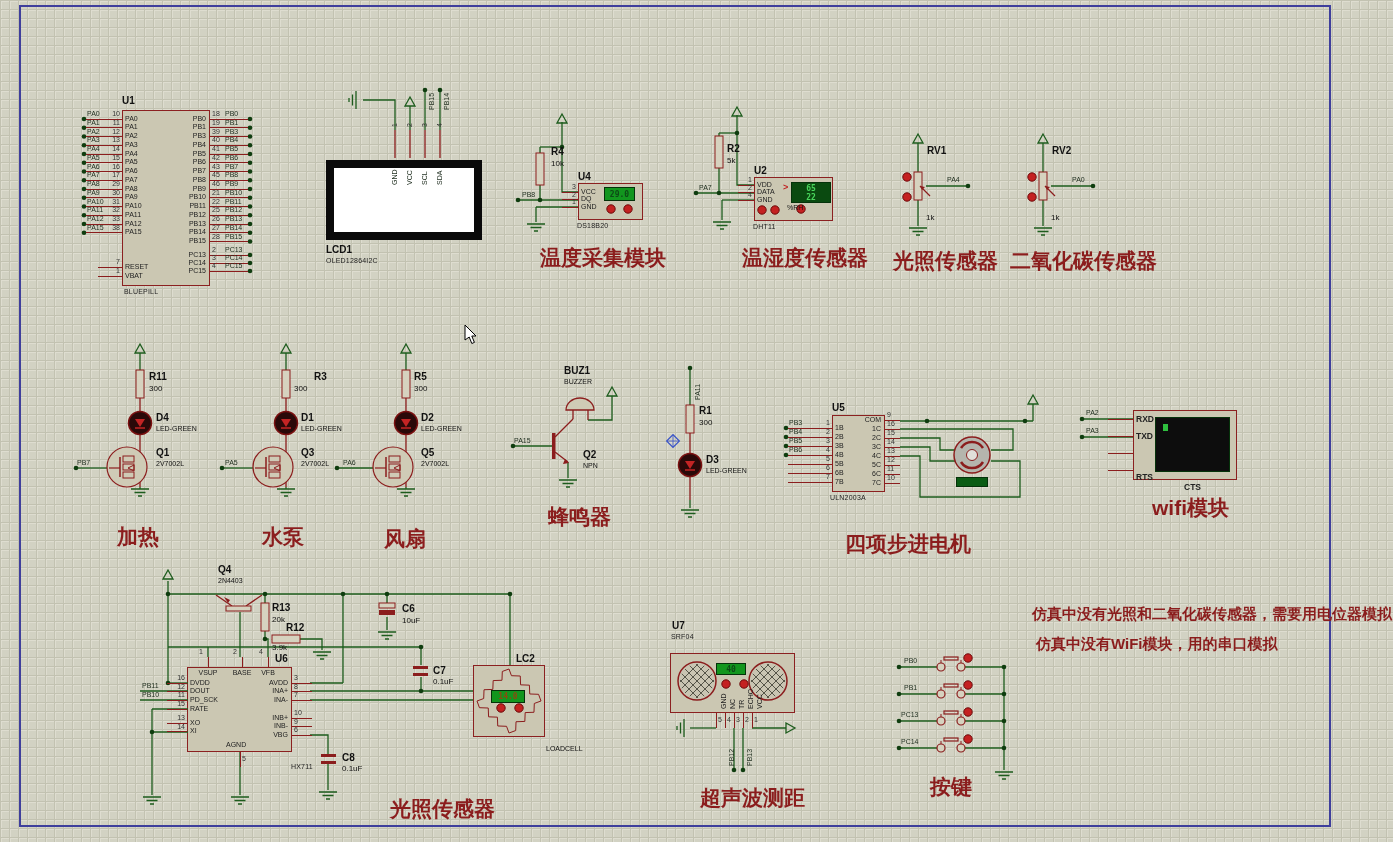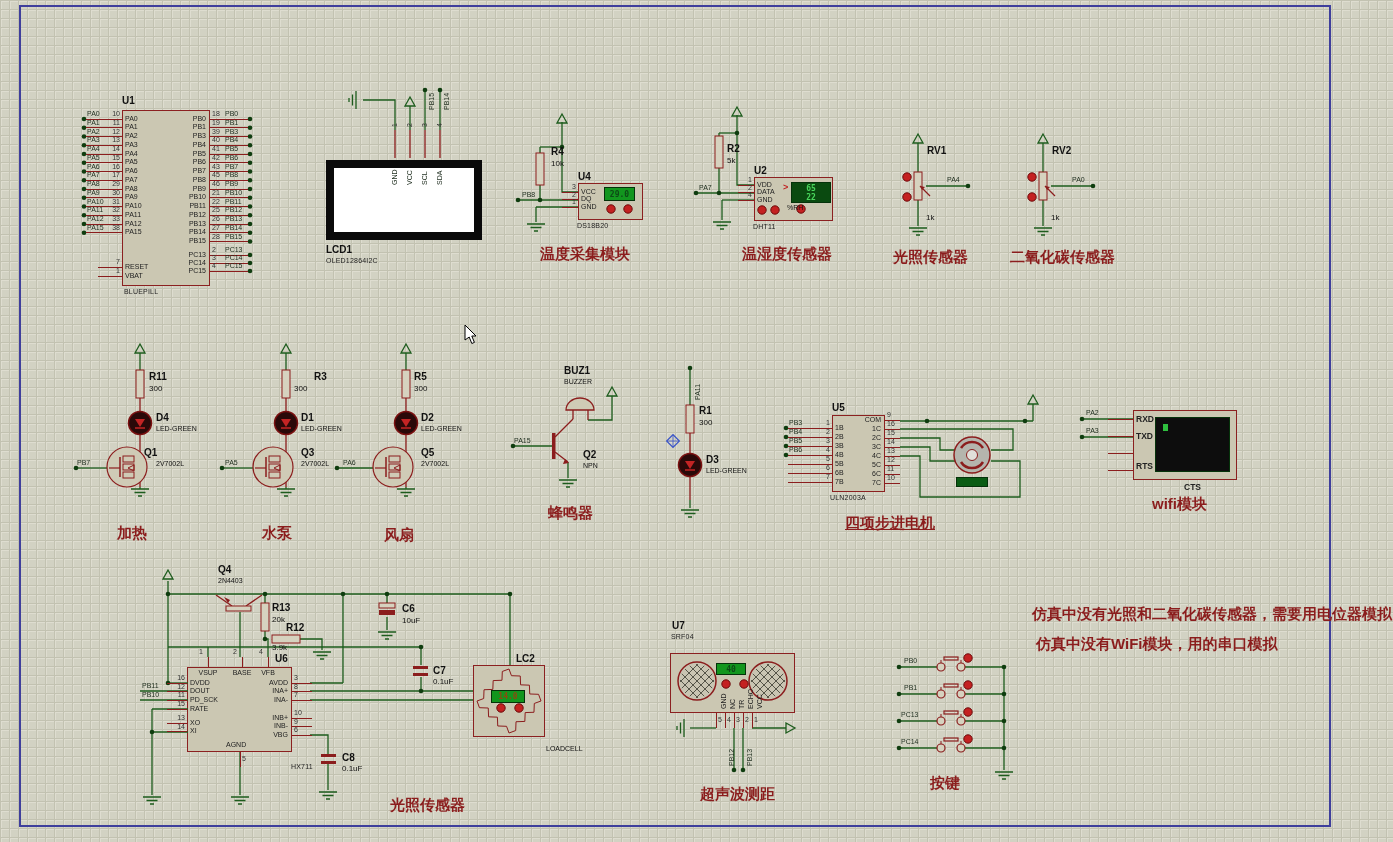--- a/index.html
+++ b/index.html
@@ -23,21 +23,21 @@
   .stub{position:absolute;background:#8b1d1d;}
   .t{position:absolute;white-space:pre;line-height:1.1;}
   .ref{font-size:10px;font-weight:bold;color:#111;}
   .val{font-size:8px;color:#111;}
   .tiny{font-size:7px;color:#111;}
   .sub{font-size:7px;color:#222;letter-spacing:.2px;}
   .net{font-size:7px;color:#1c2b1c;}
   .pnum{font-size:7px;color:#333;}
   .pname{font-size:7px;color:#222;}
   .big{font-size:8.5px;font-weight:bold;}
-  .cap{font-size:15px;font-weight:bold;color:#8b1d1d;}
+  .cap{font-size:21px;font-weight:bold;color:#8b1d1d;}
   .ann{font-size:15px;font-weight:bold;color:#8b1d1d;}
   .mark{font-size:9px;font-weight:bold;color:#c02020;}
   .rot{transform:rotate(-90deg);transform-origin:0 0;}
   .screen{position:absolute;display:flex;flex-direction:column;justify-content:center;align-items:center;
     border:1px solid #05320a;box-sizing:border-box;font-family:"DejaVu Sans Mono",monospace;font-size:8px;font-weight:bold;}
   .lcdframe{position:absolute;background:#fff;border:8px solid #0a0a0a;box-sizing:border-box;}
 </style>
 </head>
 <body>
 
@@ -531,21 +531,21 @@
       <span class="t ref" style="left: 727px; top: 143px;">R2</span>
       <span class="t val" style="left: 727px; top: 157px;">5k</span>
       <span class="t ref" style="left: 927px; top: 145px;">RV1</span>
       <span class="t val" style="left: 926px; top: 214px;">1k</span>
       <span class="t ref" style="left: 1052px; top: 145px;">RV2</span>
       <span class="t val" style="left: 1051px; top: 214px;">1k</span>
       <span class="t ref" style="left: 149px; top: 371px;">R11</span>
       <span class="t val" style="left: 149px; top: 385px;">300</span>
       <span class="t ref" style="left: 156px; top: 412px;">D4</span>
       <span class="t tiny" style="left: 156px; top: 425px;">LED-GREEN</span>
-      <span class="t ref" style="left: 144px; top: 447px; text-align: right;">Q1</span>
+      <span class="t ref" style="left: 156px; top: 447px; text-align: right;">Q1</span>
       <span class="t tiny" style="left: 156px; top: 460px;">2V7002L</span>
       <span class="t ref" style="left: 294px; top: 371px; padding-left: 20px;">R3</span>
       <span class="t val" style="left: 294px; top: 385px;">300</span>
       <span class="t ref" style="left: 301px; top: 412px;">D1</span>
       <span class="t tiny" style="left: 301px; top: 425px;">LED-GREEN</span>
       <span class="t ref" style="left: 301px; top: 447px;">Q3</span>
       <span class="t tiny" style="left: 301px; top: 460px;">2V7002L</span>
       <span class="t ref" style="left: 414px; top: 371px;">R5</span>
       <span class="t val" style="left: 414px; top: 385px;">300</span>
       <span class="t ref" style="left: 421px; top: 412px;">D2</span>
@@ -606,21 +606,21 @@
       <span class="t net rot" style="left: 421px; top: 185px;">SCL</span>
       <span class="t net rot" style="left: 436px; top: 185px;">SDA</span>
       <span class="t cap" style="left: 540px; top: 246px;">温度采集模块</span>
       <span class="t cap" style="left: 742px; top: 246px;">温湿度传感器</span>
       <span class="t cap" style="left: 893px; top: 249px;">光照传感器</span>
       <span class="t cap" style="left: 1010px; top: 249px;">二氧化碳传感器</span>
       <span class="t cap" style="left: 117px; top: 525px;">加热</span>
       <span class="t cap" style="left: 262px; top: 525px;">水泵</span>
       <span class="t cap" style="left: 384px; top: 527px;">风扇</span>
       <span class="t cap" style="left: 548px; top: 505px;">蜂鸣器</span>
-      <span class="t cap" style="left: 845px; top: 515px; text-decoration: underline;">四项步进电机</span>
+      <span class="t cap" style="left: 845px; top: 532px;">四项步进电机</span>
       <span class="t cap" style="left: 1152px; top: 496px;">wifi模块</span>
       <span class="t cap" style="left: 390px; top: 797px;">光照传感器</span>
       <span class="t cap" style="left: 700px; top: 786px;">超声波测距</span>
       <span class="t cap" style="left: 930px; top: 775px;">按键</span>
       <span class="t ref" style="left: 122px; top: 95px;">U1</span>
       <span class="t sub" style="left: 124px; top: 288px;">BLUEPILL</span>
       <span class="t net" style="left: 87px; top: 110px;">PA0</span>
       <span class="t pnum" style="left: 105px; top: 110px; width: 15px; text-align: right;">10</span>
       <span class="t pname" style="left: 125px; top: 114.5px;">PA0</span>
       <span class="t net" style="left: 87px; top: 118.75px;">PA1</span>
@@ -801,21 +801,21 @@
       <span class="t pnum" style="left: 199px; top: 648px;">1</span>
       <span class="t pname" style="left: 193px; top: 669px; width: 30px; text-align: center;">VSUP</span>
       <span class="t pnum" style="left: 233px; top: 648px;">2</span>
       <span class="t pname" style="left: 227px; top: 669px; width: 30px; text-align: center;">BASE</span>
       <span class="t pnum" style="left: 259px; top: 648px;">4</span>
       <span class="t pname" style="left: 253px; top: 669px; width: 30px; text-align: center;">VFB</span>
       <span class="t pnum" style="left: 242px; top: 755px;">5</span>
       <span class="t pname" style="left: 226px; top: 741px;">AGND</span>
       <span class="t pname big" style="left: 1136px; top: 414.5px;">RXD</span>
       <span class="t pname big" style="left: 1136px; top: 431.5px;">TXD</span>
-      <span class="t pname big" style="left: 1136px; top: 462px;">RTS</span>
+      <span class="t pname big" style="left: 1136px; top: 473px;">RTS</span>
       <span class="t pname big" style="left: 1136px; top: 483px; margin-left: 48px;">CTS</span>
       <span class="t ref" style="left: 672px; top: 620px;">U7</span>
       <span class="t sub" style="left: 671px; top: 633px;">SRF04</span>
       <span class="t pnum" style="left: 718px; top: 716px;">5</span>
       <span class="t pname rot" style="left: 720px; top: 709px;">GND</span>
       <span class="t pnum" style="left: 727px; top: 716px;">4</span>
       <span class="t pname rot" style="left: 729px; top: 709px;">NC</span>
       <span class="t pnum" style="left: 736px; top: 716px;">3</span>
       <span class="t pname rot" style="left: 738px; top: 709px;">TR</span>
       <span class="t pnum" style="left: 745px; top: 716px;">2</span>

